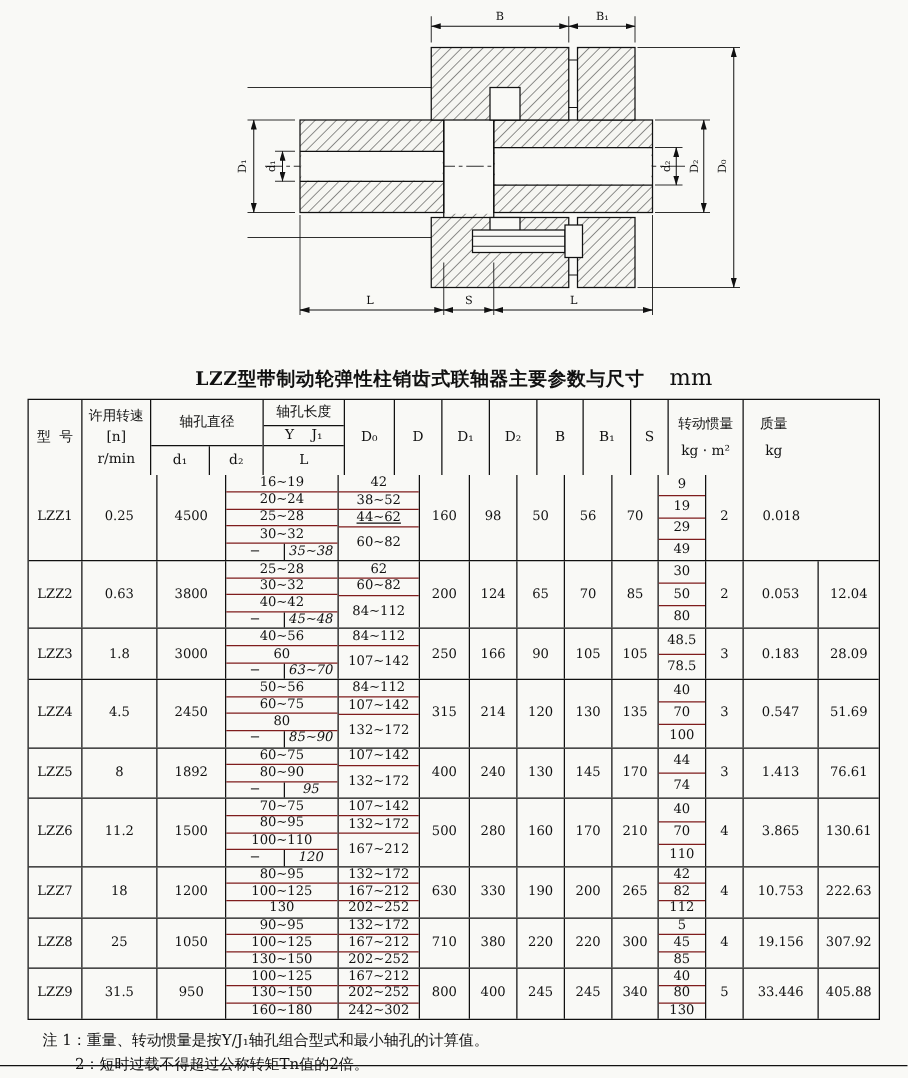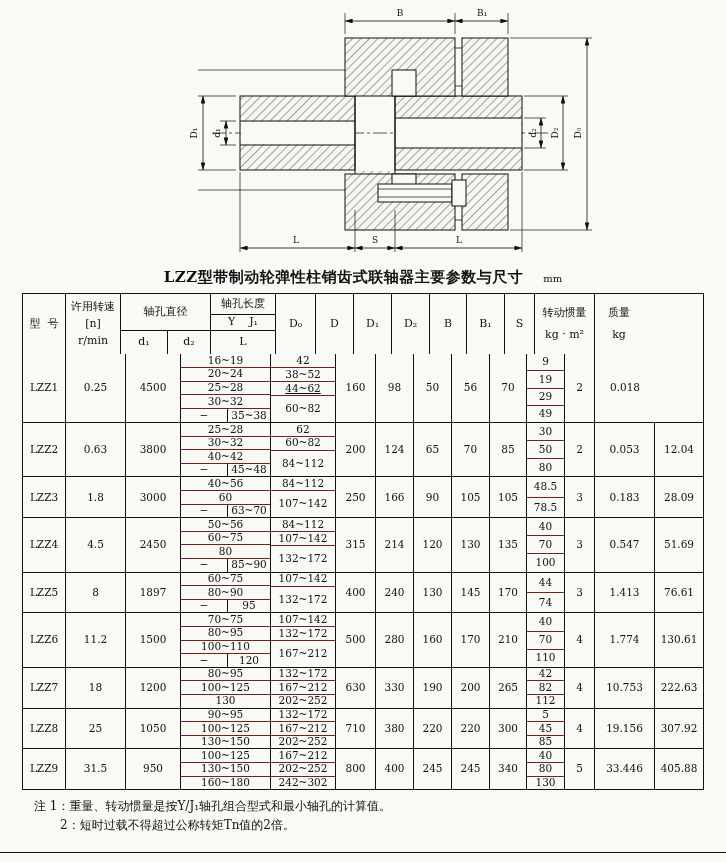--- a/index.html
+++ b/index.html
@@ -7,23 +7,23 @@
     width:726px;height:862px;background:#f9f9f6;
     font-family:"DejaVu Serif","Liberation Serif",serif;
     color:#111;overflow:hidden;
   }
   *{box-sizing:border-box;}
   .page{position:relative;width:726px;height:862px;}
   
   .draw-wrap{width:726px;height:268px;}
   svg text{font-family:"DejaVu Serif","Liberation Serif",serif;font-size:9px;fill:#111;}
   
-  .title-row{display:flex;align-items:baseline;justify-content:center;gap:20px;margin:0 0 6px 0;text-align:right;}
+  .title-row{display:flex;align-items:baseline;justify-content:center;gap:20px;margin:24px 0 6px 0;text-align:right;}
   .title{font-size:15px;font-weight:bold;letter-spacing:.5px;}
-  .unit{font-size:10px;}
+  .unit{font-size:18px;}
   
   .tbl{margin-left:22px;width:682px;border:1.5px solid #111;background:#f9f9f6;}
   .trow{display:flex;border-top:1px solid #111;font-size:10.5px;line-height:1.1;}
   .trow:first-child{border-top:none;}
   .c{border-right:1px solid #111;display:flex;align-items:center;justify-content:center;text-align:center;}
   .trow .c:last-child{border-right:none;}
   .model{width:43px}.tn{width:60px}.speed{width:55px}
   .dcol{width:90px}.lcol{width:65px}
   .w40{width:40px}.w38{width:38px}.w37{width:37px}
   .b1col{width:38px}.scol{width:30px}.inertia{width:60px}.mass{width:48px}
@@ -35,21 +35,21 @@
   .dgbot{flex:1;display:flex;}
   .d1h{width:47px;border-right:1px solid #111;display:flex;align-items:center;justify-content:center;}
   .d2h{flex:1;display:flex;align-items:center;justify-content:center;}
   .lh1{height:21px;display:flex;align-items:center;justify-content:center;border-bottom:1px solid #111;}
   .lh2{height:16px;display:flex;align-items:center;justify-content:center;border-bottom:1px solid #111;}
   .lh3{flex:1;display:flex;align-items:center;justify-content:center;}
   
   .dsub{flex:1;display:flex;align-items:center;justify-content:center;}
   .dsub.split{padding:0;}
   .d1c{width:47px;height:100%;border-right:1px solid #111;display:flex;align-items:center;justify-content:center;}
-  .d2c{flex:1;height:100%;display:flex;align-items:center;justify-content:center;}
+  .d2c{flex:1;height:100%;display:flex;align-items:center;justify-content:center;font-style:italic;}
   .lsub{flex-grow:1;flex-basis:0;display:flex;align-items:center;justify-content:center;}
   .b1sub{flex:1;display:flex;align-items:center;justify-content:center;}
   .bb{border-bottom:1px solid #7f1d1d;}
   
   .notes{margin:7px 0 0 34px;font-size:12px;line-height:1.55;}
   .note-indent{padding-left:26px;}
   .bottom-rule{position:absolute;left:0;right:0;bottom:9px;border-top:1.6px solid #111;}
 </style>
 </head>
 <body>
@@ -319,21 +319,21 @@
             <div class="b1sub bb">70</div>
             <div class="b1sub">100</div>
           </div>
           <div class="c scol">3</div>
           <div class="c inertia">0.547</div>
           <div class="c mass">51.69</div>
         </div>
         <div class="trow" style="height: 40.8px;">
           <div class="c model">LZZ5</div>
           <div class="c tn">8</div>
-          <div class="c speed">1897</div>
+          <div class="c speed">1892</div>
           <div class="c dcol vgroup">
             <div class="dsub bb">60~75</div>
             <div class="dsub bb">80~90</div>
             <div class="dsub split">
               <div class="d1c">−</div>
               <div class="d2c">95</div>
             </div>
           </div>
           <div class="c lcol vgroup">
             <div class="lsub bb" style="flex-grow: 1;">107~142</div>
@@ -374,21 +374,21 @@
           <div class="c w38">280</div>
           <div class="c w38">160</div>
           <div class="c w38">170</div>
           <div class="c w37">210</div>
           <div class="c b1col vgroup">
             <div class="b1sub bb">40</div>
             <div class="b1sub bb">70</div>
             <div class="b1sub">110</div>
           </div>
           <div class="c scol">4</div>
-          <div class="c inertia">1.774</div>
+          <div class="c inertia">3.865</div>
           <div class="c mass">130.61</div>
         </div>
         <div class="trow" style="height: 40.8px;">
           <div class="c model">LZZ7</div>
           <div class="c tn">18</div>
           <div class="c speed">1200</div>
           <div class="c dcol vgroup">
             <div class="dsub bb">80~95</div>
             <div class="dsub bb">100~125</div>
             <div class="dsub">130</div>

